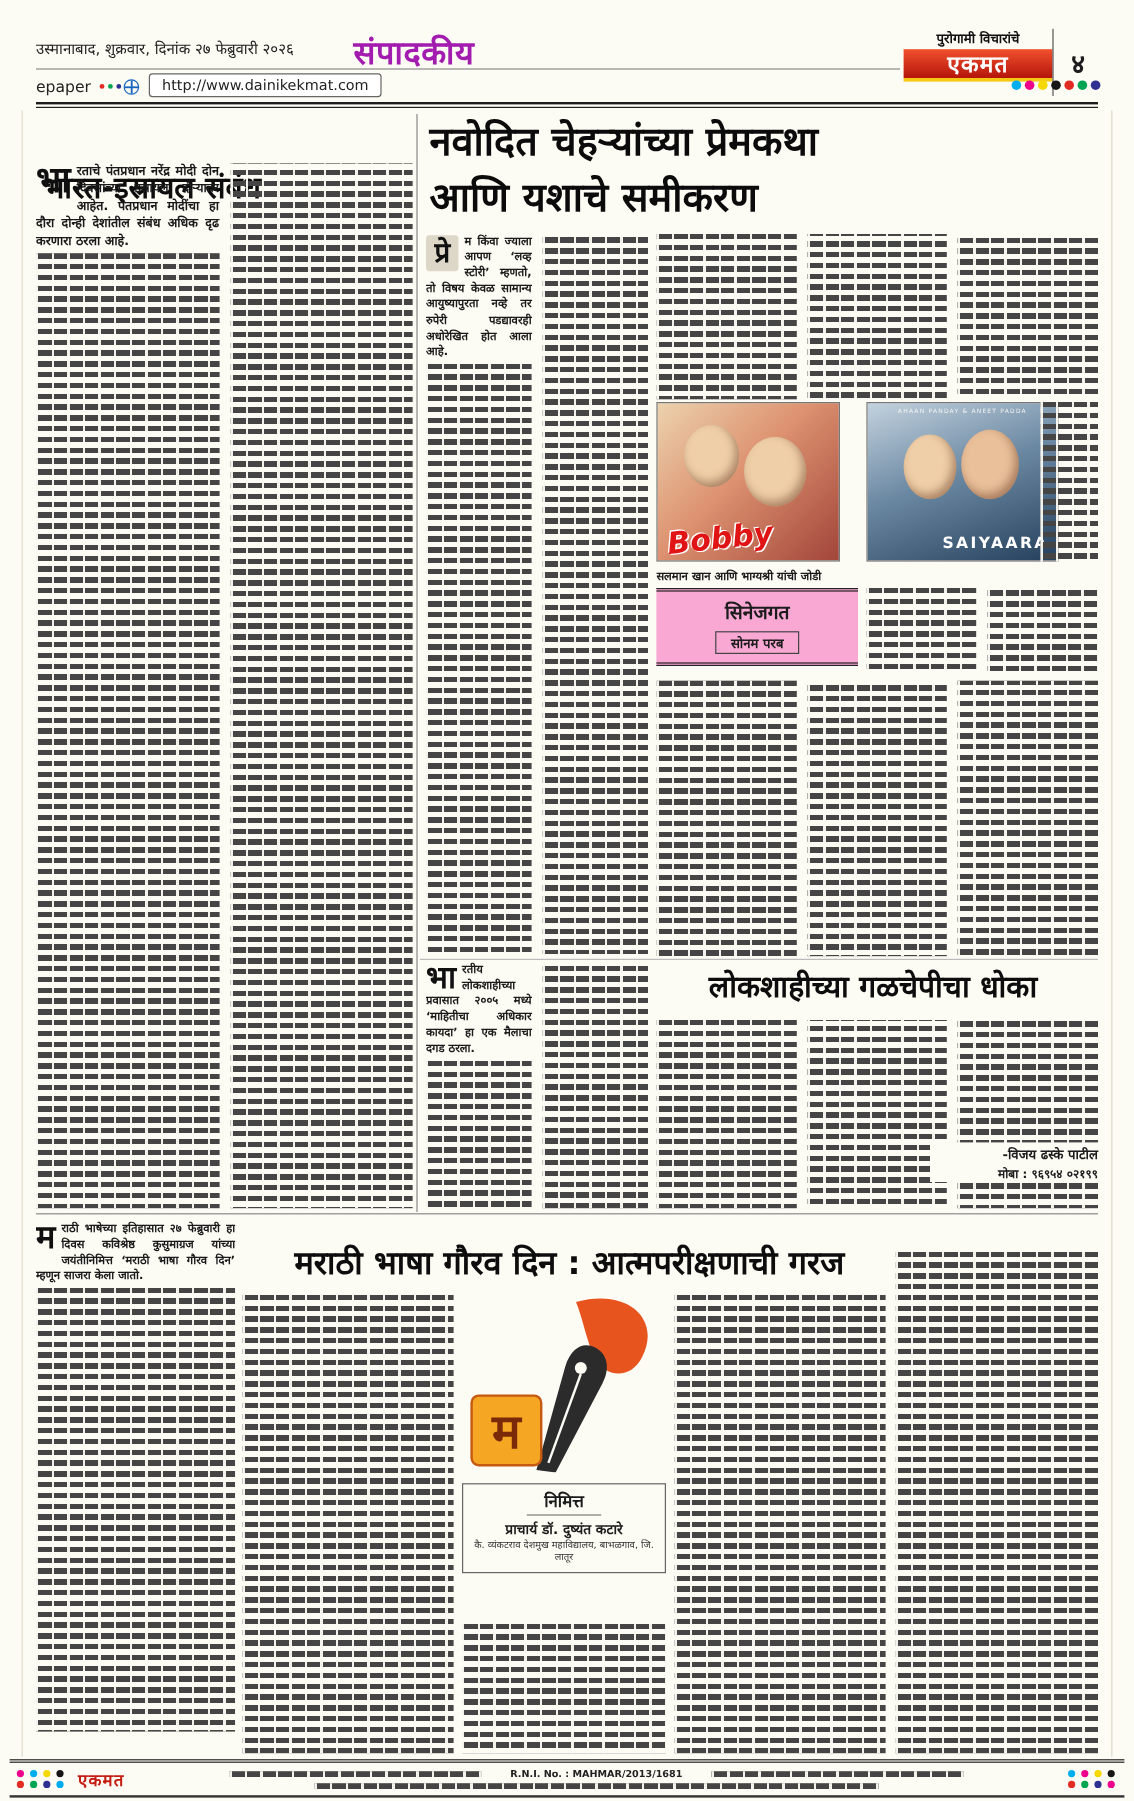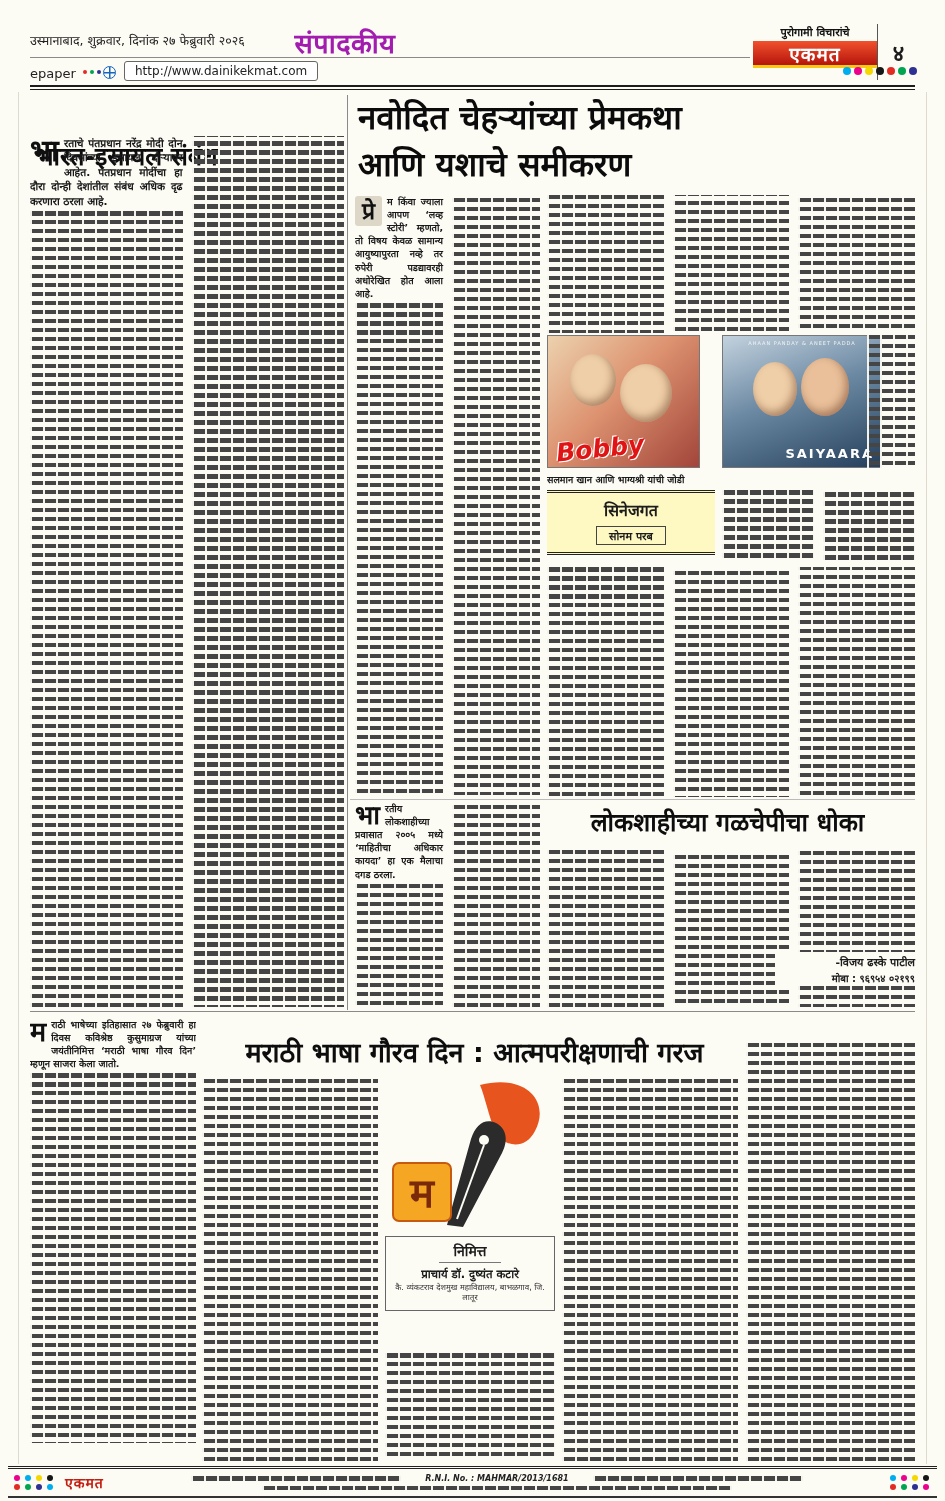--- a/index.html
+++ b/index.html
@@ -63,41 +63,41 @@
   .poster { border:1px solid #777; position:relative; overflow:hidden; }
   .poster-bobby { background:linear-gradient(135deg,#ecd2ae 0%,#dd9270 45%,#a2453a 100%); }
   .poster-saiyaara { background:linear-gradient(160deg,#c3d2de 0%,#6d8aa4 45%,#24405c 100%);margin-left:20px; }
   .face { position:absolute; border-radius:50%; background:#efcfa8; box-shadow:inset -3px -4px 8px rgba(90,40,20,.45); }
   .bobby-title { position:absolute; left:8px; bottom:4px; font-size:25px; font-weight:800; font-style:italic;
     color:#e01414; text-shadow:1px 1px 0 #fff,-1px -1px 0 #fff; transform:rotate(-6deg); }
   .saiyaara-credits { position:absolute; top:4px; left:0; right:0; text-align:center; font-size:5px; letter-spacing:1px; color:#f3f3f3; }
   .saiyaara-title { position:absolute; right:7px; bottom:6px; font-size:13px; font-weight:800; letter-spacing:2px; color:#fff; }
 
   
-  .sine-box { border-top:3px double #222; border-bottom:3px double #222; padding:6px 4px 7px; text-align:center; background:#fef9c3; }
+  .sine-box { border-top:3px double #222; border-bottom:3px double #222; padding:6px 4px 7px; text-align:center; background:#f9a8d4; }
   .sine-title { font-size:16px; font-weight:800; }
   .sine-author { display:inline-block; margin-top:5px; border:1px solid #444; padding:1px 12px; font-size:11px; font-weight:bold; }
   .caption { font-size:9.5px; font-weight:bold; white-space:nowrap; overflow:hidden; color:#1a1a1a; }
 
   .nimitt-box { border:1px solid #666; background:#fcfbf4; text-align:center; padding:4px 3px 6px; }
   .nimitt-label { font-size:14px; font-weight:800; border-bottom:1px solid #777; display:inline-block; padding:0 14px 2px; margin-bottom:3px; }
   .nimitt-author { font-size:11.5px; font-weight:bold; }
   .nimitt-affil { font-size:8px; color:#333; margin-top:2px; line-height:1.3; }
 
   .byline-block { text-align:right; background:#fcfbf4; padding:2px 0 0 8px; }
   .byline { font-size:11px; font-weight:800; }
   .phone  { font-size:10px; font-weight:bold; margin-top:2px; }
 
   
   .footer { border-top:3px double #222; border-bottom:2px solid #333; background:#fcfbf4;
     display:flex; align-items:center; gap:10px; padding:3px 6px; }
   .dotgrid { display:grid; grid-template-columns:repeat(4,8px); gap:3px; }
   .footer-logo { color:#c41e12; font-weight:800; font-size:14px; letter-spacing:1px; }
   .footer-center { flex:1; display:flex; flex-direction:column; align-items:center; gap:3px; }
-  .footer-row { display:flex; align-items:center; gap:24px;font-style:italic; }
+  .footer-row { display:flex; align-items:center; gap:24px; }
   .rni { font-size:8px; font-weight:bold; color:#222; white-space:nowrap; }
 </style>
 </head>
 <body>
 
 <div class="page">
 
   <div class="abs dateline" style="left:30px; top:32px;">उस्मानाबाद, शुक्रवार, दिनांक २७ फेब्रुवारी २०२६</div>
   <div class="abs section-title" style="left:250px; top:24px; width:190px;">संपादकीय</div>
 

